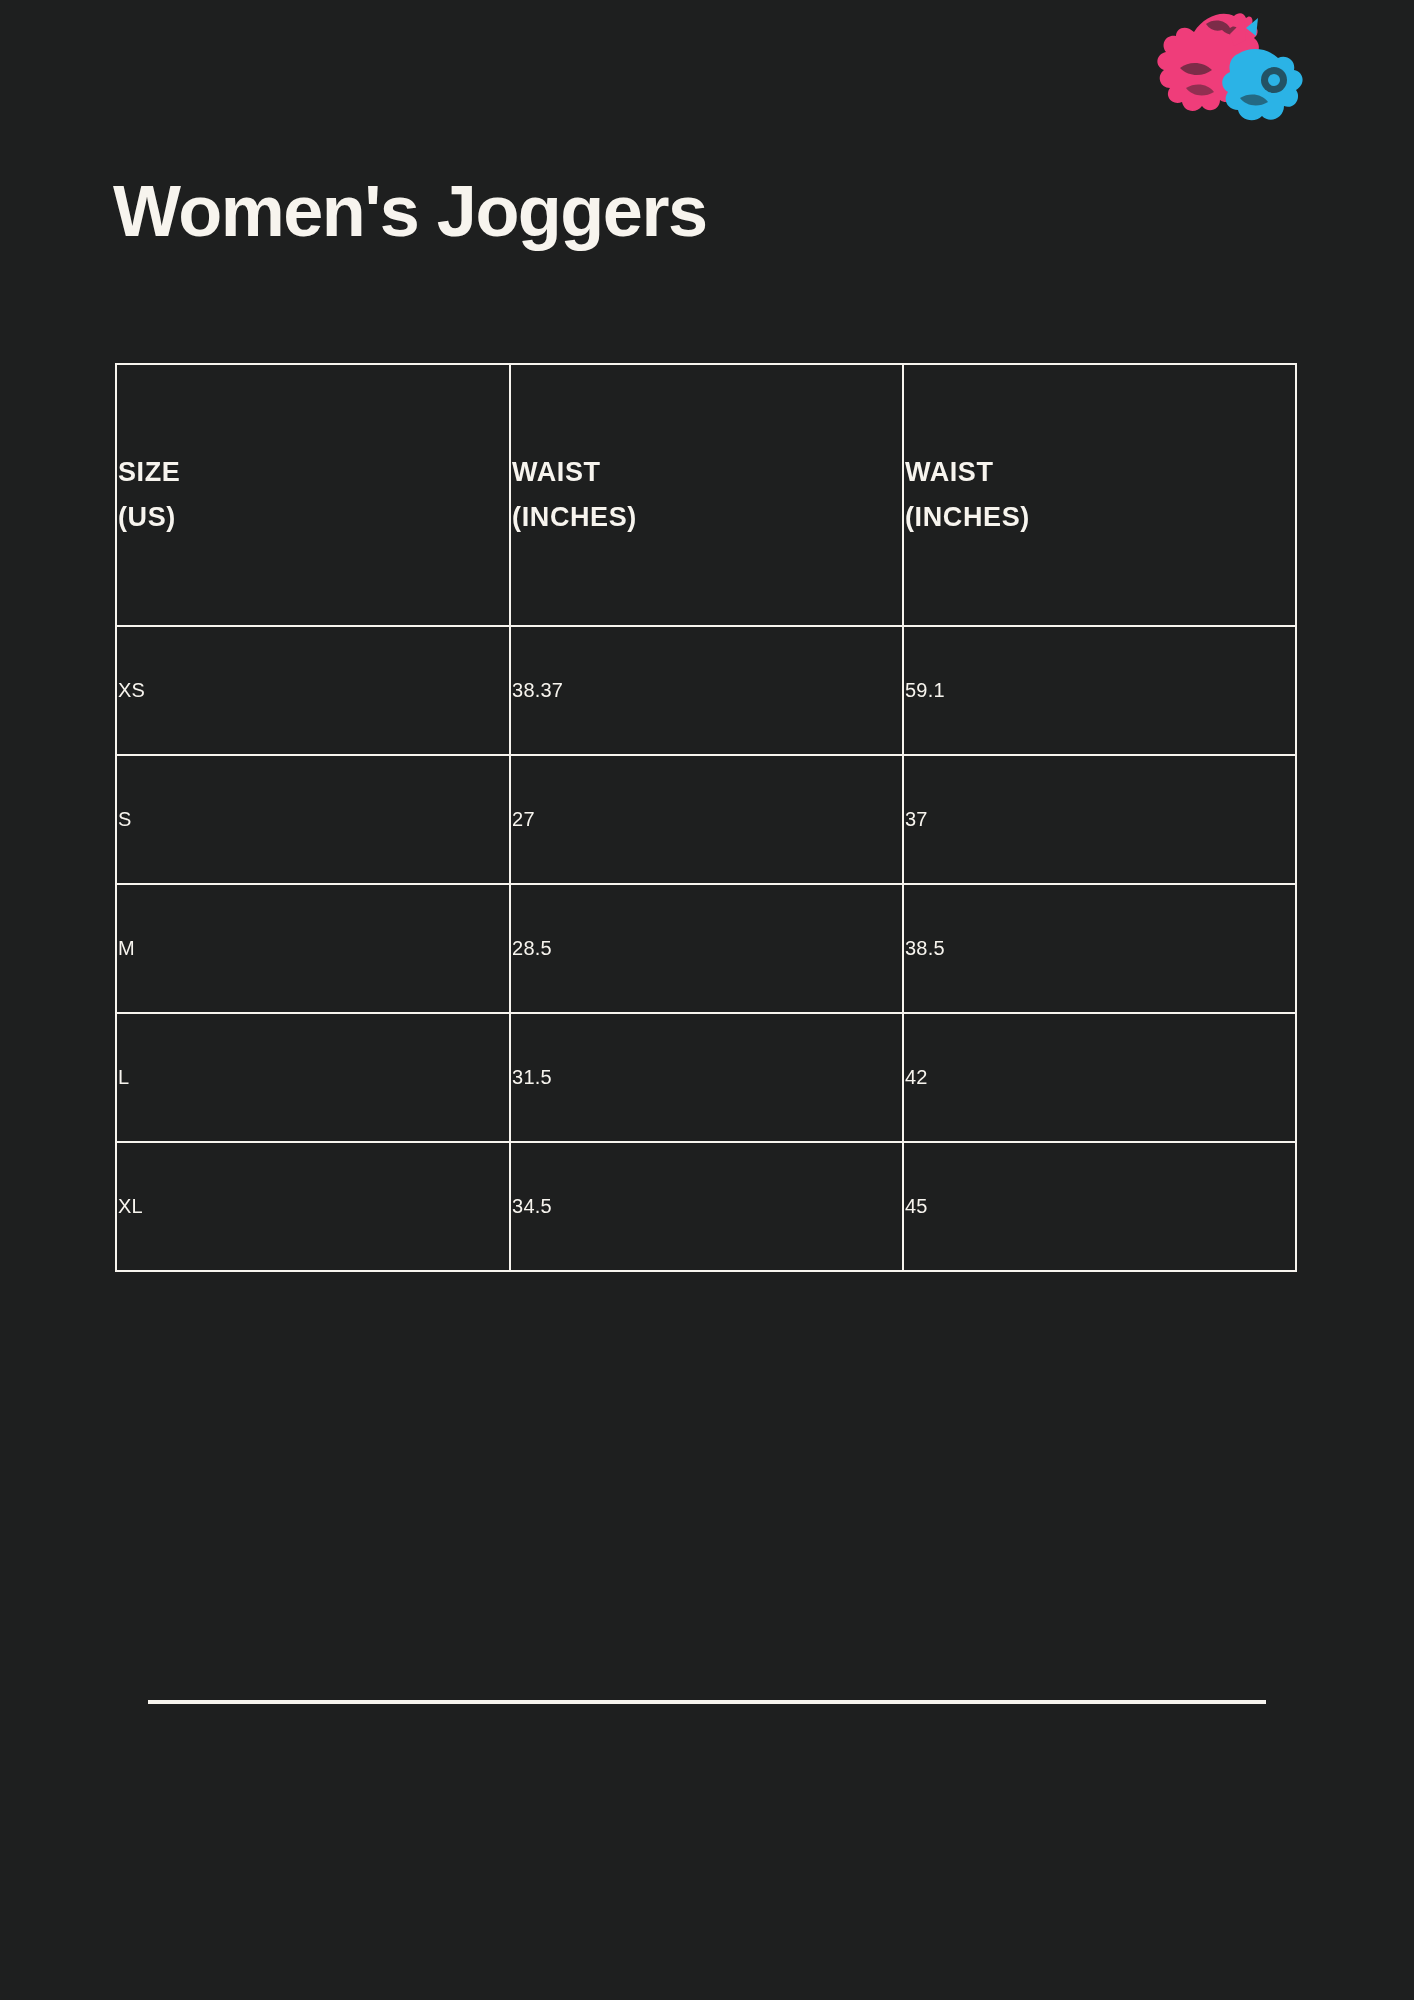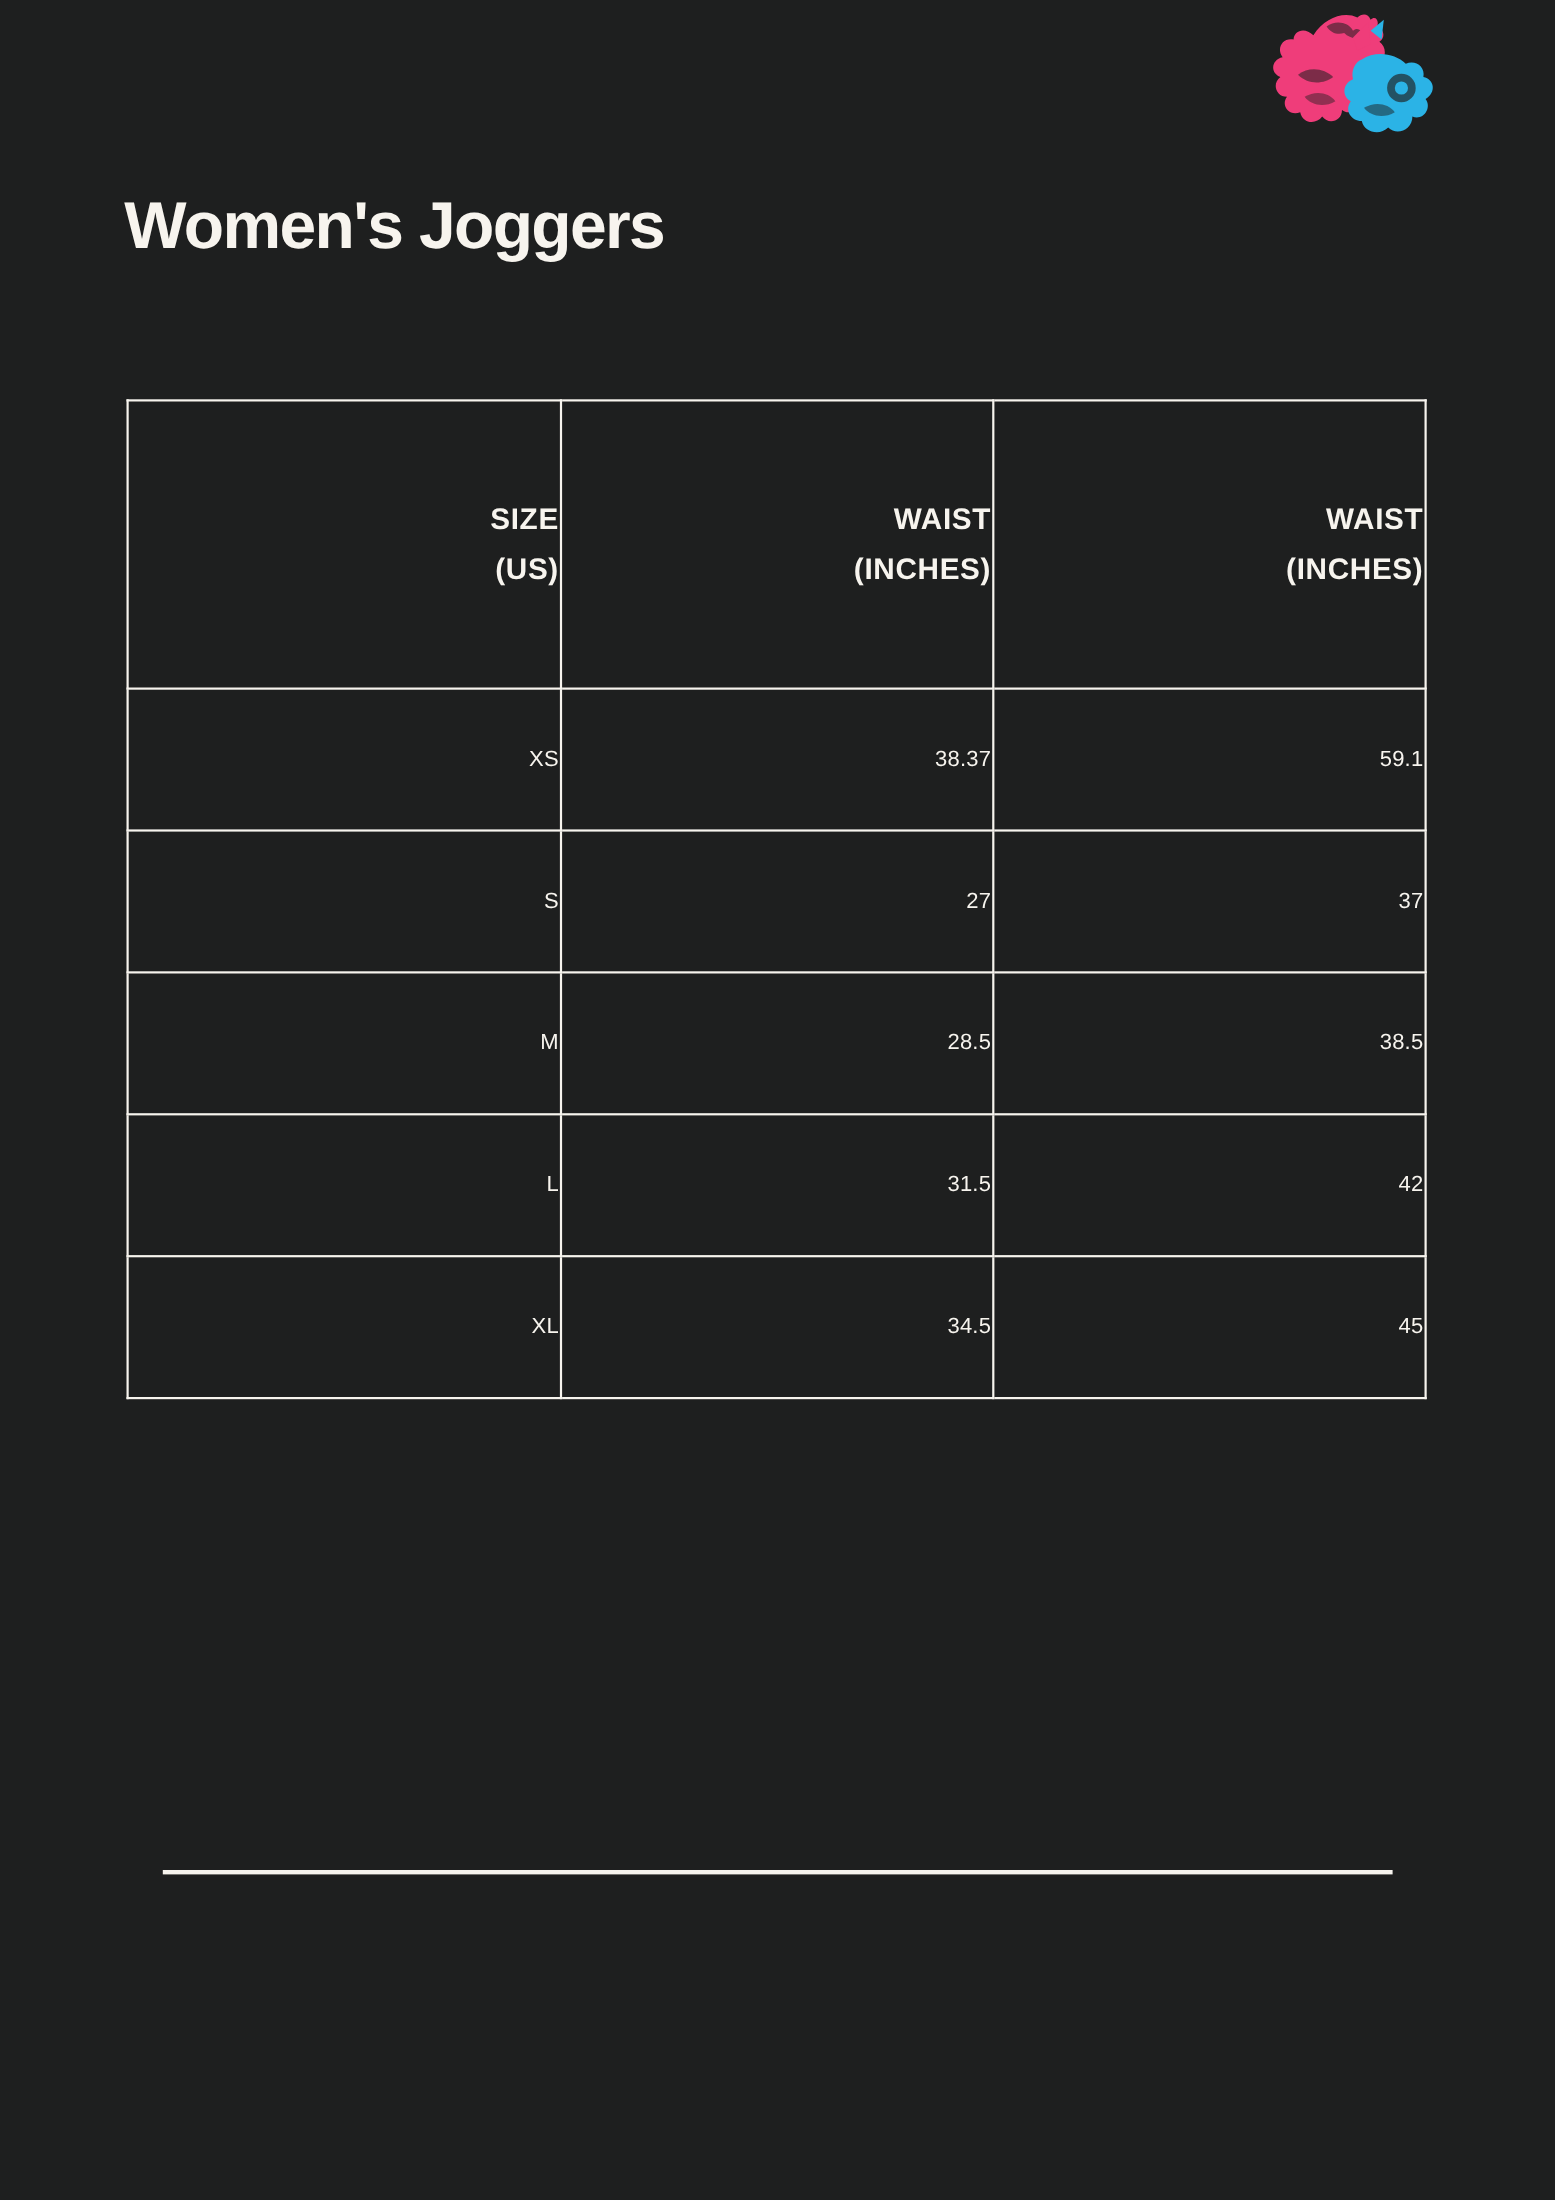--- a/index.html
+++ b/index.html
@@ -23,21 +23,21 @@
     right: 90px;
     width: 190px;
     height: 150px;
   }
 
   
   .title {
     position: absolute;
     left: 113px;
     top: 175px;
-    font-size: 60px;
+    font-size: 72px;
     font-weight: 700;
     letter-spacing: -1.5px;
     color: #f7f4ee;
     line-height: 1;
     white-space: nowrap;
   }
 
   
   .table-wrap {
     position: absolute;
@@ -46,21 +46,21 @@
     width: 1182px;
   }
   table.size-chart {
     width: 100%;
     border-collapse: collapse;
     table-layout: fixed;
   }
   table.size-chart th,
   table.size-chart td {
     border: 2px solid #f7f4ee;
-    text-align: right;
+    text-align: left;
     vertical-align: middle;
     color: #f7f4ee;
   }
   table.size-chart thead th {
     height: 258px;
     font-size: 27px;
     font-weight: 700;
     letter-spacing: 0.6px;
     line-height: 1.65;
   }

